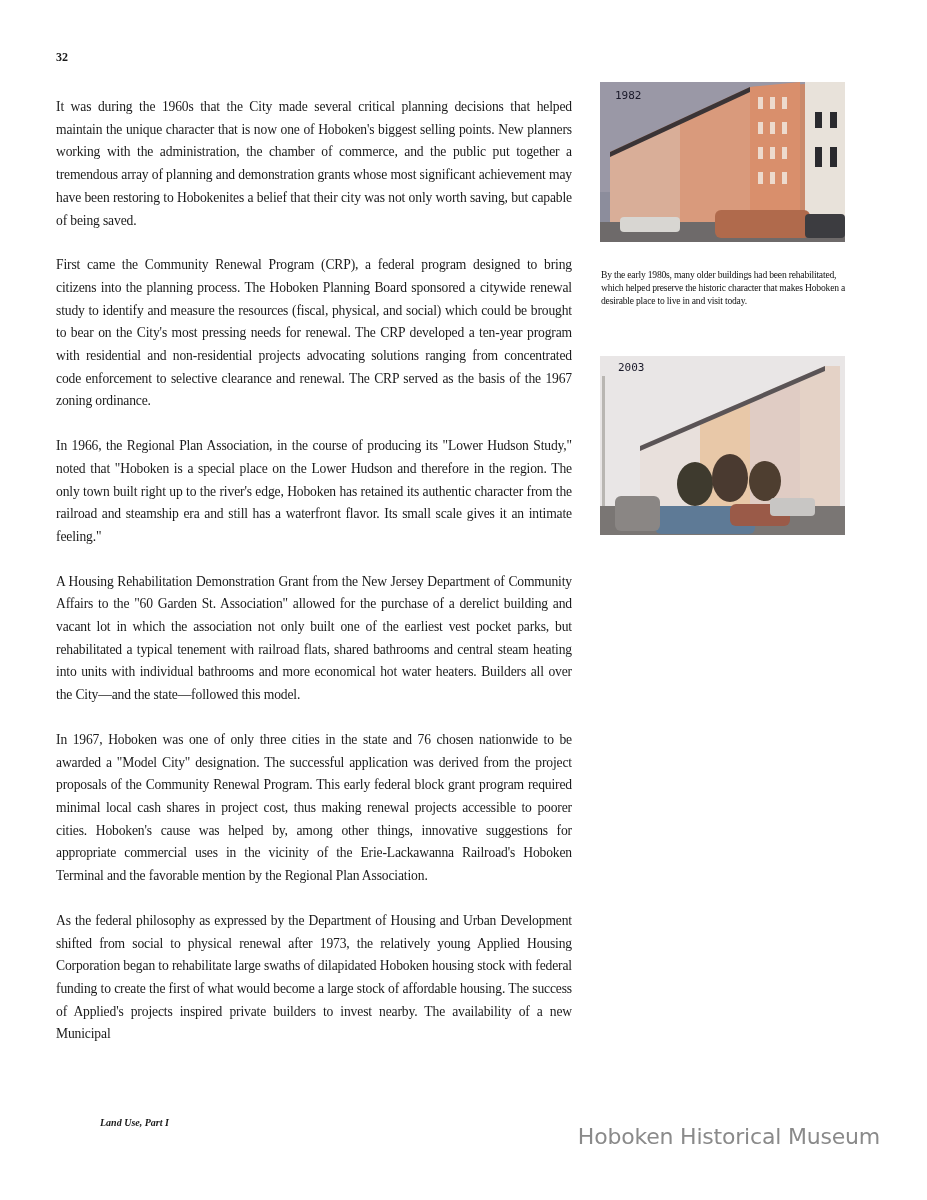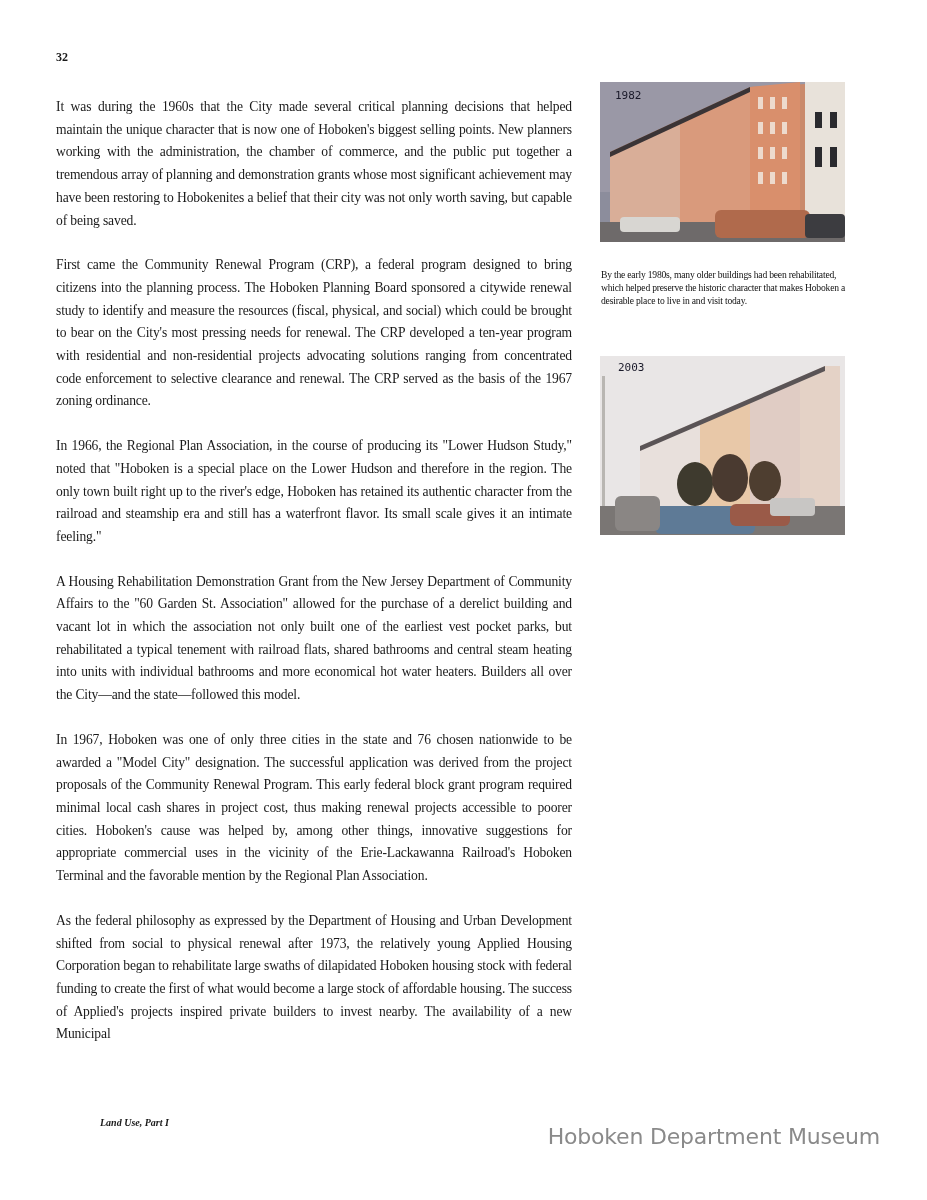--- a/index.html
+++ b/index.html
@@ -91,13 +91,13 @@
     <rect x="0" y="150" width="245" height="29" fill="#7a7674"></rect>
     <rect x="55" y="150" width="100" height="28" rx="6" fill="#5e7a96"></rect>
     <rect x="15" y="140" width="45" height="35" rx="6" fill="#8a8684"></rect>
     <rect x="130" y="148" width="60" height="22" rx="6" fill="#9a5a48"></rect>
     <rect x="170" y="142" width="45" height="18" rx="4" fill="#c8c6c4"></rect>
   </svg>
   <span class="year">2003</span>
 </div>
 
 <div class="footer-left">Land Use, Part I</div>
-<div class="watermark">Hoboken Department Museum</div>
+<div class="watermark">Hoboken Historical Museum</div>
 
 </body></html>

